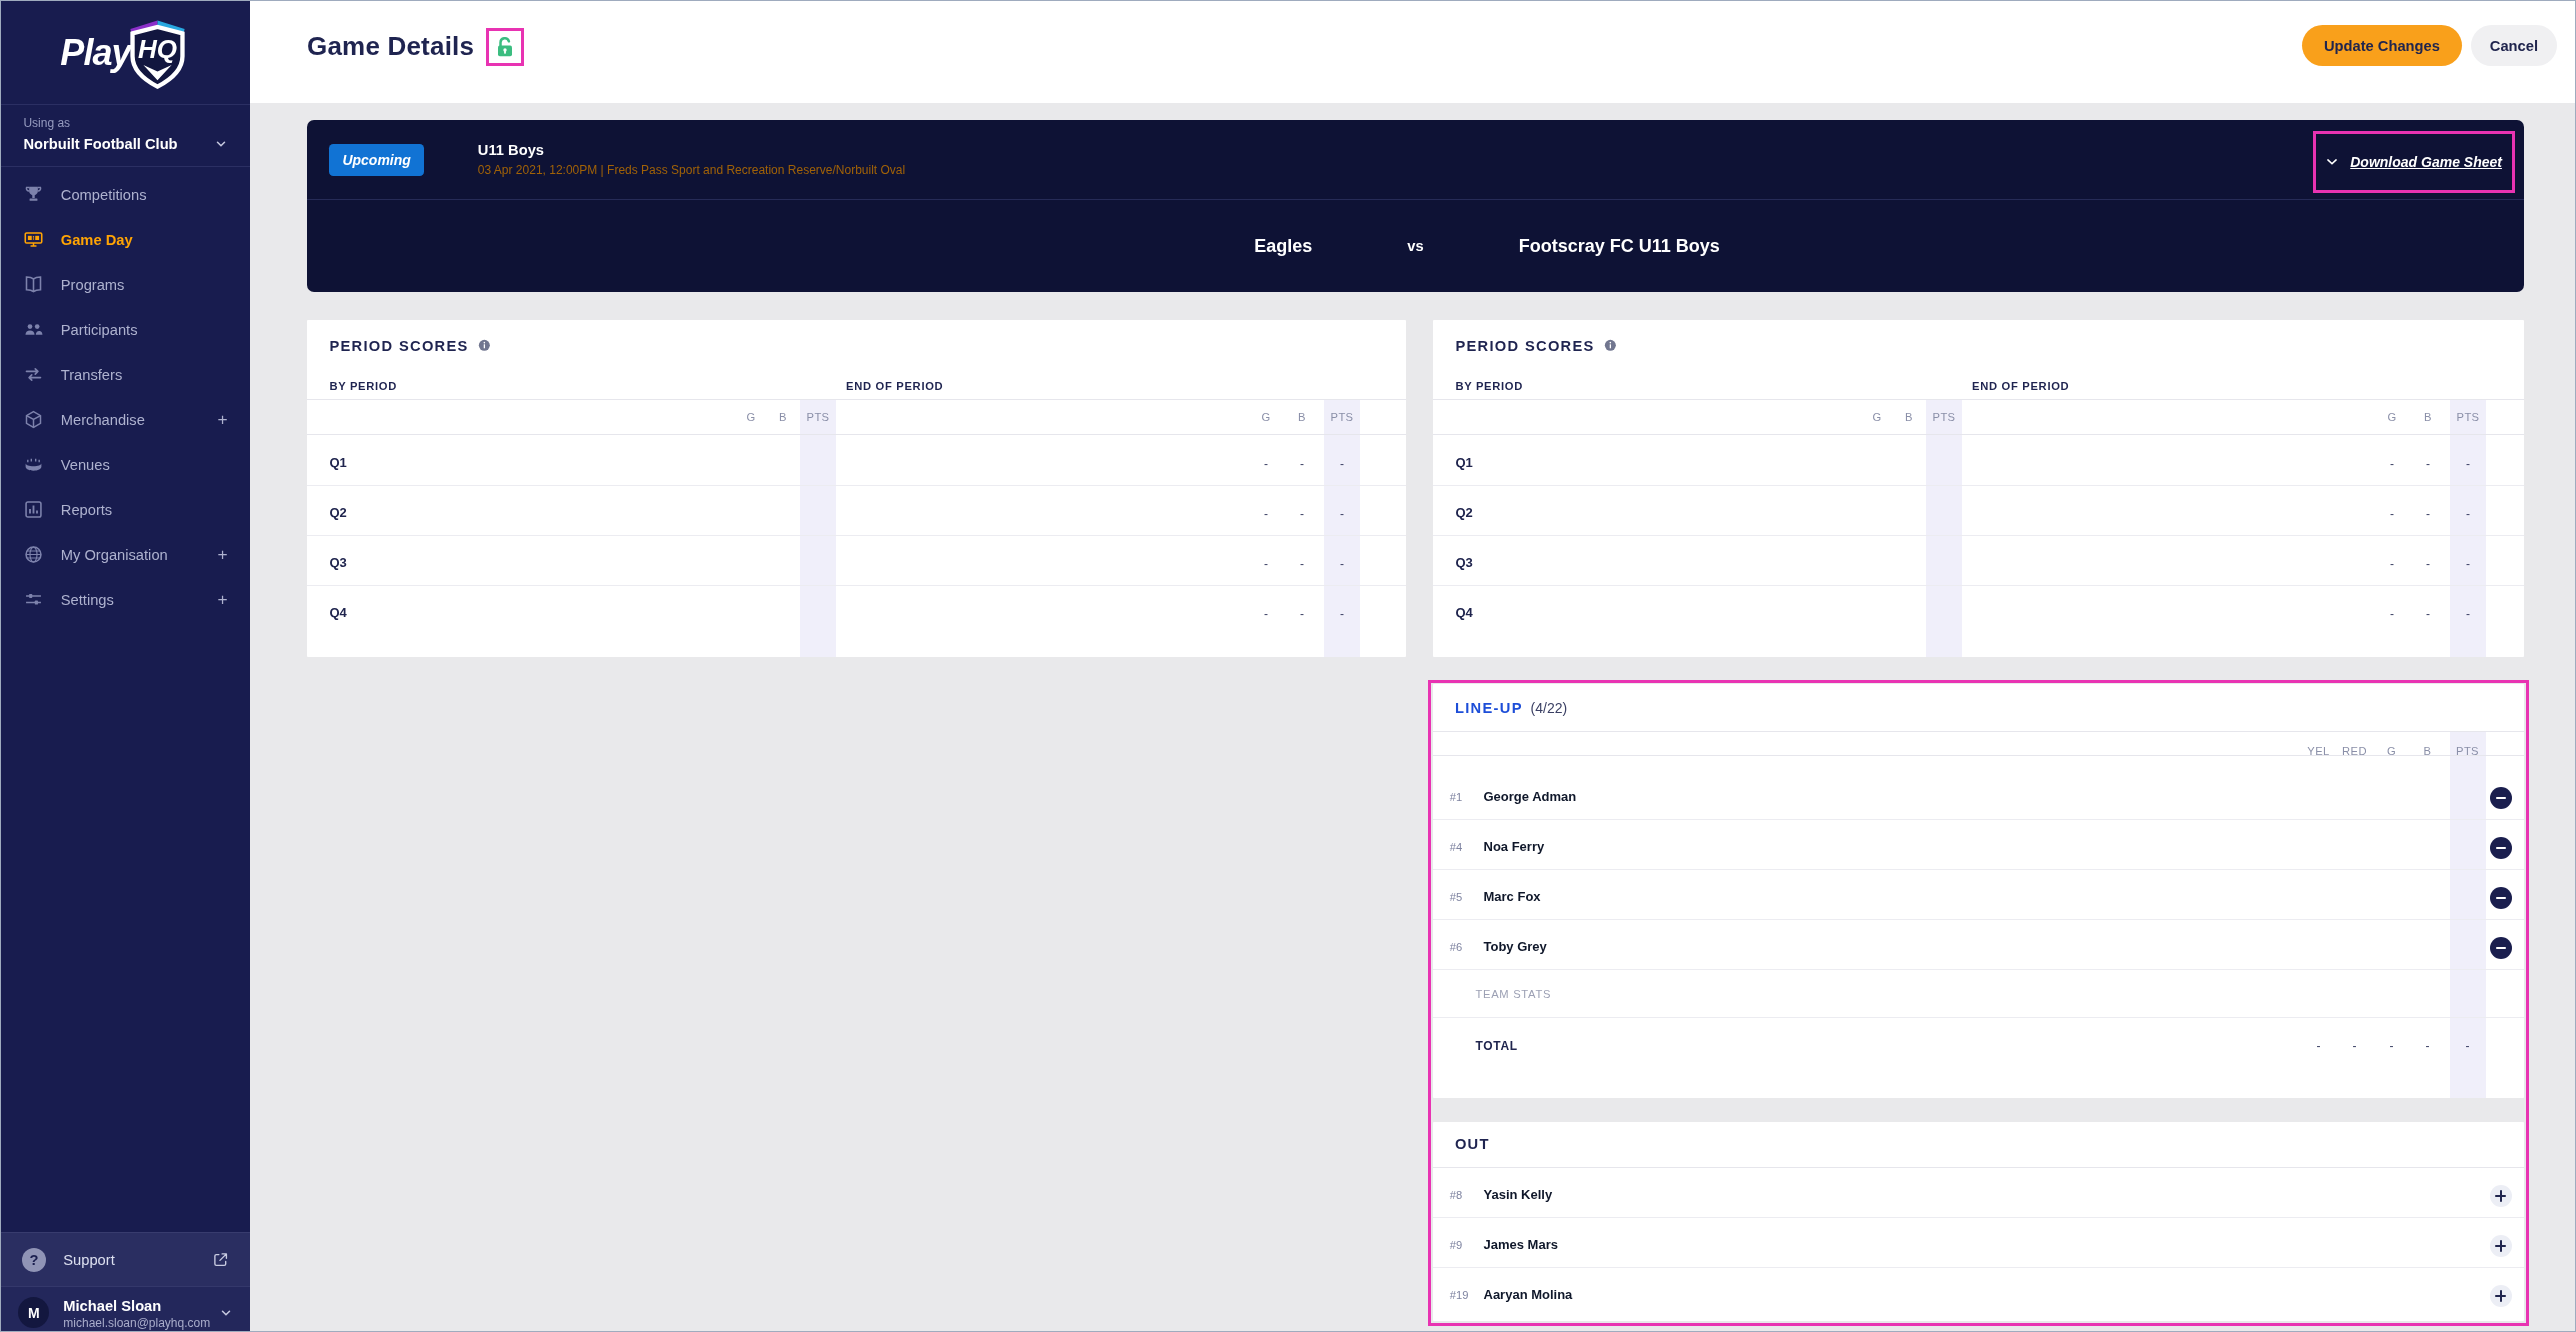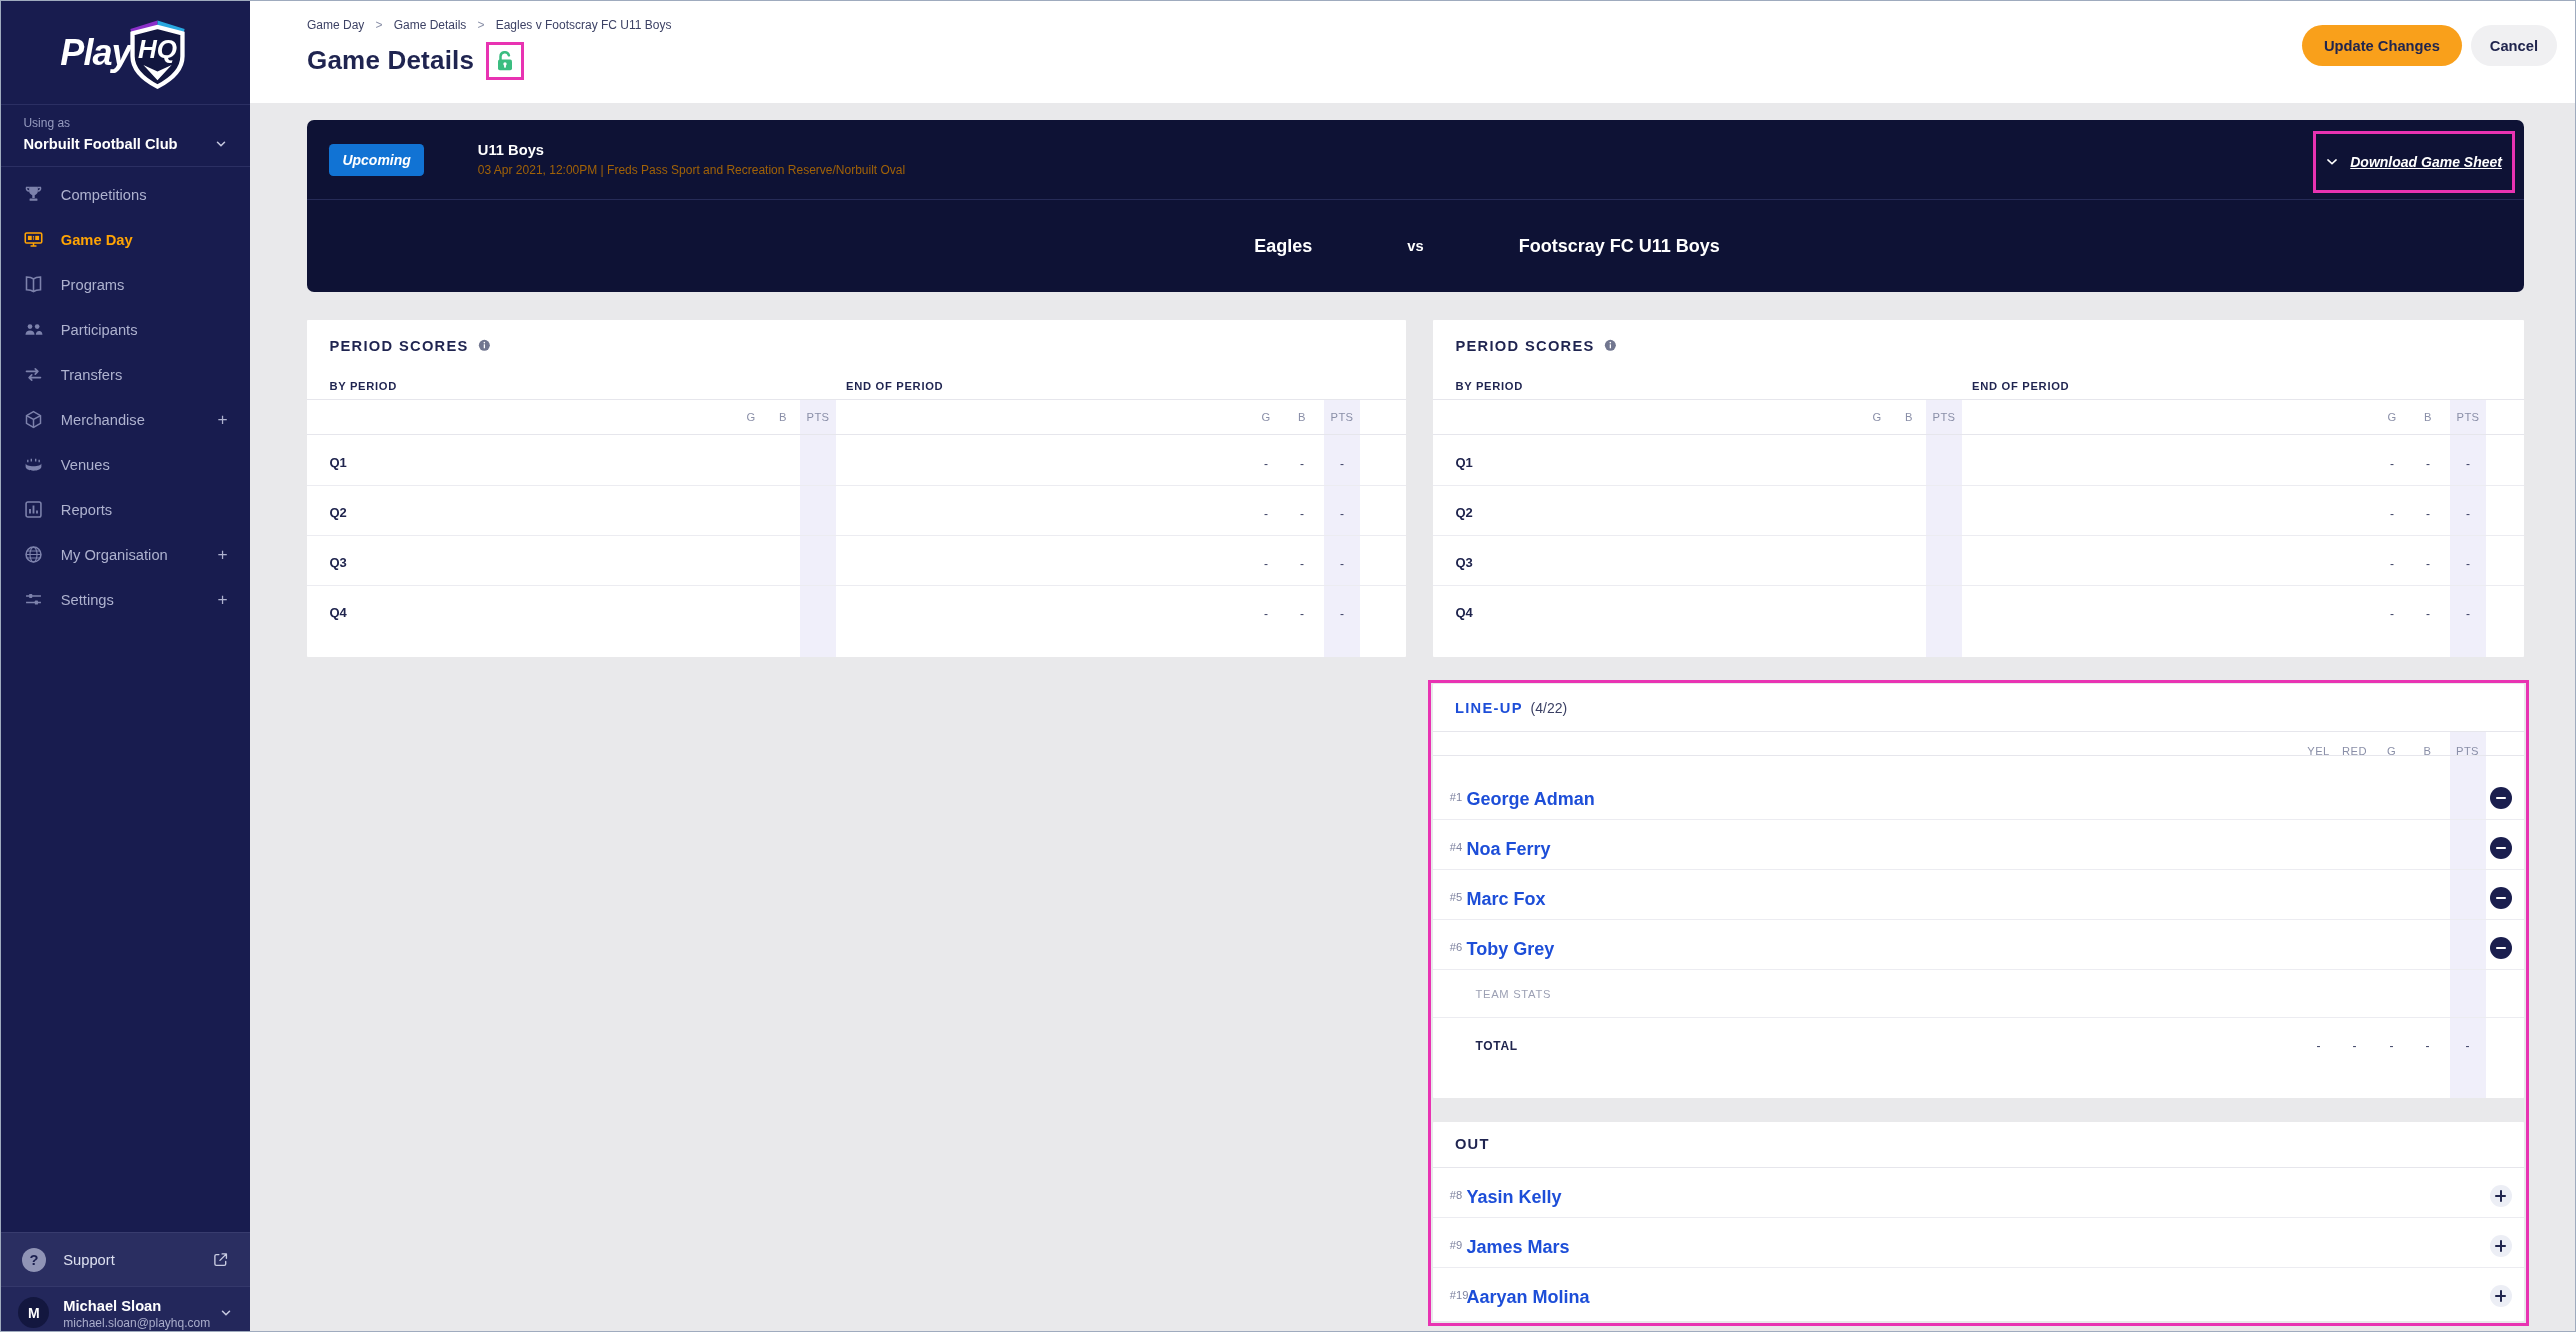--- a/index.html
+++ b/index.html
@@ -84,21 +84,21 @@
   .pink-box { margin-top:22.4px; margin-left:-5.2px; width:1101px; border:3.5px solid var(--magenta,#E833B2); padding:1.7px; }
   .lineup-card { width:1091px; height:414px; }
   .lineup-title { position:absolute; left:22.4px; top:15.5px; display:flex; align-items:baseline; gap:7.8px; }
   .lineup-title .t { font-size:14.7px; font-weight:bold; letter-spacing:1.3px; color:#1d4ed8; }
   .lineup-title .c { font-size:14px; color:#3A3F63; }
   .lu-hdr { position:absolute; top:47px; left:0; right:0; height:25px; border-top:0.9px solid #E6E6EC; border-bottom:0.9px solid #E6E6EC; }
   .lu-hdr .colh { top:13px; }
   .lu-strip { position:absolute; top:47px; bottom:0; left:1017px; width:36px; background:var(--lavender,#F0EFFA); }
   .lu-rows { position:absolute; top:86px; left:0; right:0; }
   .pnum { position:absolute; left:17.3px; top:21px; font-size:11.2px; color:#7E83A0; }
-  .pname { position:absolute; left:34px; top:19px; font-size:18px; font-weight:bold; color:#1d4ed8; }
+  .pname { position:absolute; left:51px; top:19px; font-size:13px; font-weight:bold; color:#0f172a; }
   .row-btn { position:absolute; left:1057px; top:16.4px; width:22.4px; height:22.4px; border-radius:50%; border:none; cursor:pointer; display:flex; align-items:center; justify-content:center; padding:0; }
   .btn-minus { background:#1A1E4E; }
   .btn-minus::after { content:""; width:10.4px; height:2.2px; background:#fff; border-radius:0.9px; }
   .btn-plus { background:#ECEEF5; position:relative; }
   .btn-plus::before { content:""; position:absolute; width:11.2px; height:2.2px; background:#20254E; border-radius:0.9px; }
   .btn-plus::after { content:""; position:absolute; width:2.2px; height:11.2px; background:#20254E; border-radius:0.9px; }
   .ts-row { height:48px; position:relative; border-bottom:0.9px solid #ECECF1; }
   .ts-label { position:absolute; left:43px; top:17.3px; font-size:11.2px; color:#9CA0B4; letter-spacing:0.7px; }
   .total-row { height:55px; position:relative; }
   .total-label { position:absolute; left:43px; top:21px; font-size:12px; font-weight:bold; letter-spacing:0.7px; color:#20254E; }
@@ -267,27 +267,20 @@
         <svg class="chev" viewBox="0 0 24 24" fill="none" stroke="currentColor" stroke-width="2.6" stroke-linecap="round">
             <path d="M6 9l6 6 6-6"></path>
           </svg>
       </span>
     </div>
   </aside>
 
   <div class="main">
 
     <header class="topbar">
-      <div class="breadcrumb">
-        <span class="crumb">Game Day</span>
-        <span class="crumb-sep">&gt;</span>
-        <span class="crumb">Game Details</span>
-        <span class="crumb-sep">&gt;</span>
-        <span class="crumb">Eagles v Footscray FC U11 Boys</span>
-      </div>
       <div class="title-row">
         <h1 class="page-title">Game Details</h1>
         <span class="lock-box">
           <svg width="24" height="24" viewBox="0 0 24 24">
               <path d="M7.5 11V7.6a4.3 4.3 0 0 1 8.4-1.3" fill="none" stroke="#3BBD80" stroke-width="2.5" stroke-linecap="round"></path>
               <rect x="5" y="10.6" width="14" height="10.6" rx="1.8" fill="#3BBD80"></rect>
               <circle cx="12" cy="15" r="1.7" fill="#fff"></circle>
               <rect x="11.1" y="15.6" width="1.8" height="3" fill="#fff"></rect>
             </svg>
         </span>

